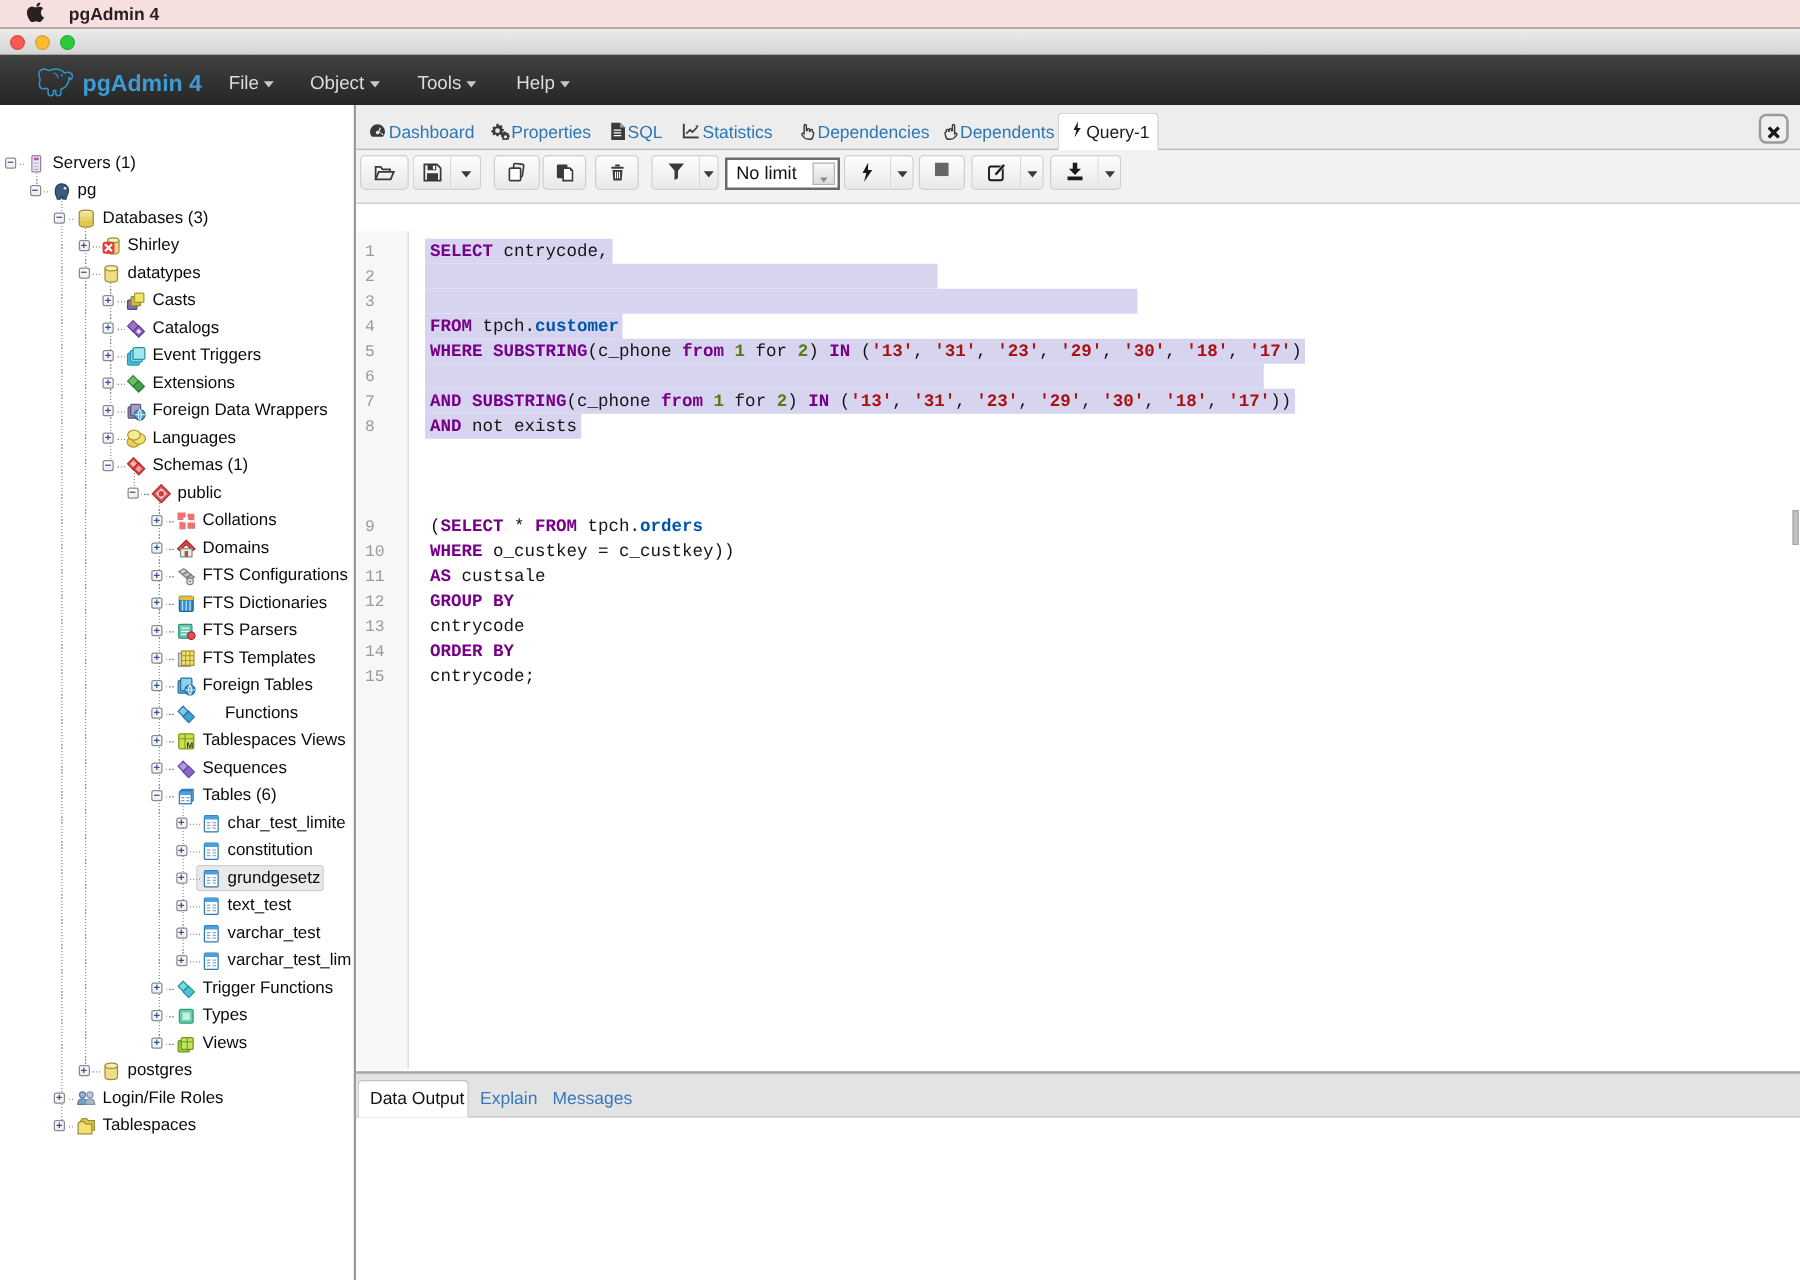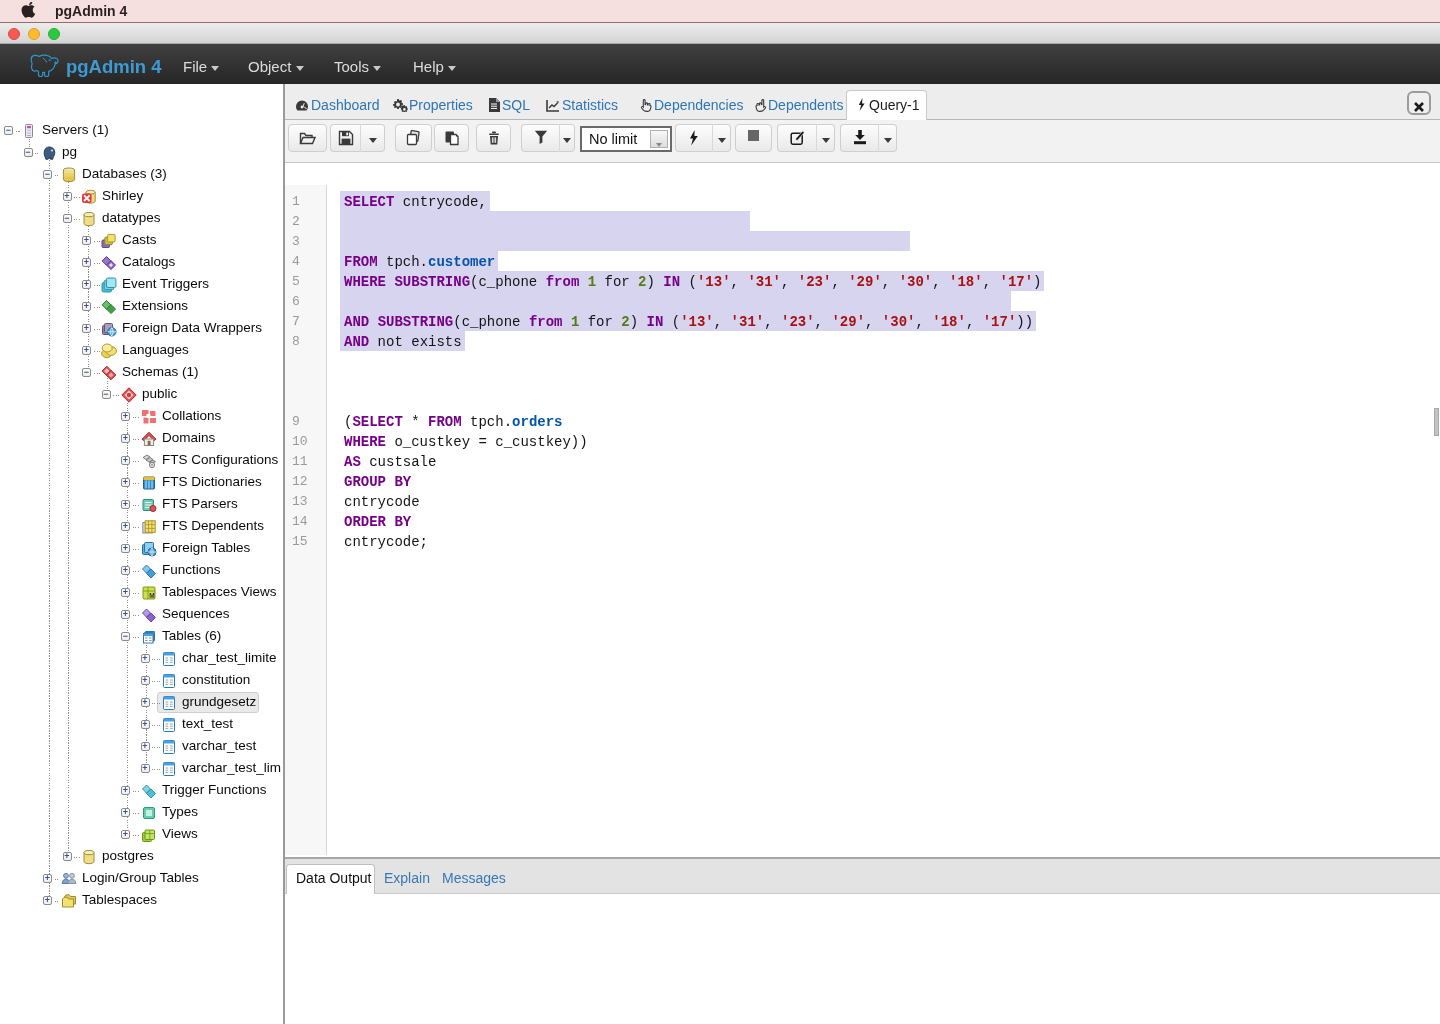--- a/index.html
+++ b/index.html
@@ -180,37 +180,37 @@
           <circle cx="12" cy="11.5" r="3" fill="#e05050" stroke="#a82a2a"></circle>
         </svg></div>
       <div class="tlabel" style="left:162px;top:496px">FTS Parsers</div>
       <div class="hdots" style="left:132.5px;top:527px;width:7.5px"></div>
       <div class="expbox plus" style="left:121.0px;top:521.5px">+</div>
       <div class="ticon" style="left:141px;top:519px"><svg width="16" height="16" viewBox="0 0 16 16">
           <rect x="1.8" y="3.5" width="9.5" height="10.5" fill="#d8d8d8" stroke="#8f8f8f"></rect>
           <rect x="4.2" y="1.8" width="10" height="11.5" fill="#f2e070" stroke="#a8922a"></rect>
           <path d="M4.2 5.6h10M4.2 9.4h10M7.5 1.8v11.5M10.9 1.8v11.5" stroke="#a8922a" stroke-width=".8"></path>
         </svg></div>
-      <div class="tlabel" style="left:162px;top:518px">FTS Dependents</div>
+      <div class="tlabel" style="left:162px;top:518px">FTS Templates</div>
       <div class="hdots" style="left:132.5px;top:549px;width:7.5px"></div>
       <div class="expbox plus" style="left:121.0px;top:543.5px">+</div>
       <div class="ticon" style="left:141px;top:541px"><svg width="16" height="16" viewBox="0 0 16 16">
           <rect x="1.5" y="3.5" width="9" height="10" rx="1" fill="#5aaede" stroke="#2a6f9f"></rect>
           <rect x="3.5" y="1.5" width="9" height="10" rx="1" fill="#8fd0f0" stroke="#2a6f9f"></rect>
           <circle cx="11" cy="11" r="4" fill="#3f97d0" stroke="#1f6a9a"></circle>
           <path d="M7 11h8M11 7c1.5 1.3 1.5 6.7 0 8M11 7c-1.5 1.3-1.5 6.7 0 8" stroke="#ddeef8" fill="none" stroke-width=".9"></path>
         </svg></div>
       <div class="tlabel" style="left:162px;top:540px">Foreign Tables</div>
       <div class="hdots" style="left:132.5px;top:571px;width:7.5px"></div>
       <div class="expbox plus" style="left:121.0px;top:565.5px">+</div>
       <div class="ticon" style="left:141px;top:563px"><svg width="16" height="16" viewBox="0 0 16 16">
           <path d="M5.5 2l4 4-4 4-4-4z" fill="#8ac8ea" stroke="#2a7ab0"></path>
           <path d="M10 6l4.5 4.5L10 15l-4.5-4.5z" fill="#3f9fd6" stroke="#2a7ab0"></path>
         </svg></div>
-      <div class="tlabel" style="left:162px;top:562px">Functions</div>
+      <div class="tlabel" style="left:180px;top:562px">Functions</div>
       <div class="hdots" style="left:132.5px;top:593px;width:7.5px"></div>
       <div class="expbox plus" style="left:121.0px;top:587.5px">+</div>
       <div class="ticon" style="left:141px;top:585px"><svg width="16" height="16" viewBox="0 0 16 16">
           <rect x="2" y="2" width="12" height="12" rx="1" fill="#cede52" stroke="#7f9a14"></rect>
           <path d="M2 6h12M7 2v12" stroke="#7f9a14" stroke-width=".9"></path>
           <text x="8.3" y="13.4" font-size="6.5" font-family="Liberation Sans" font-weight="bold" fill="#333">M</text>
         </svg></div>
       <div class="tlabel" style="left:162px;top:584px">Tablespaces Views</div>
       <div class="hdots" style="left:132.5px;top:615px;width:7.5px"></div>
       <div class="expbox plus" style="left:121.0px;top:609.5px">+</div>
@@ -308,21 +308,21 @@
         </svg></div>
       <div class="tlabel" style="left:102px;top:848px">postgres</div>
       <div class="hdots" style="left:54.5px;top:879px;width:5.5px"></div>
       <div class="expbox plus" style="left:43.0px;top:873.5px">+</div>
       <div class="ticon" style="left:61px;top:871px"><svg width="16" height="16" viewBox="0 0 16 16">
           <circle cx="5" cy="4.8" r="2.4" fill="#9ab8d8" stroke="#5a7ba0"></circle>
           <path d="M1.2 12.5c0-2.8 1.7-4.4 3.8-4.4s3.8 1.6 3.8 4.4z" fill="#7fa3c8" stroke="#5a7ba0"></path>
           <circle cx="11" cy="4.8" r="2.4" fill="#c0cdd8" stroke="#7f94a8"></circle>
           <path d="M7.2 12.5c0-2.8 1.7-4.4 3.8-4.4s3.8 1.6 3.8 4.4z" fill="#a8bac8" stroke="#7f94a8"></path>
         </svg></div>
-      <div class="tlabel" style="left:82px;top:870px">Login/Group Tables</div>
+      <div class="tlabel" style="left:82px;top:870px">Login/File Roles</div>
       <div class="hdots" style="left:54.5px;top:901px;width:5.5px"></div>
       <div class="expbox plus" style="left:43.0px;top:895.5px">+</div>
       <div class="ticon" style="left:61px;top:893px"><svg width="16" height="16" viewBox="0 0 16 16">
           <path d="M3.5 3.5l1.6-1.7h3.2L9.6 3.5h4.9v7.5h-11z" fill="#e2c94e" stroke="#9c8c3a"></path>
           <path d="M1.5 6l1.6-1.7h3.2L7.6 6h4.9v8h-11z" fill="#f2e070" stroke="#9c8c3a"></path>
         </svg></div>
       <div class="tlabel" style="left:82px;top:892px">Tablespaces</div>
     </div>
   </div>
 <div class="main">

